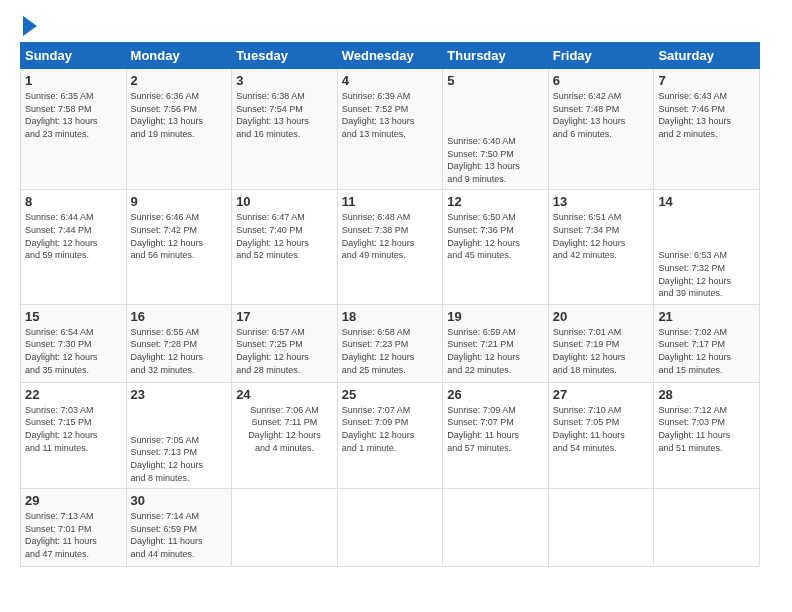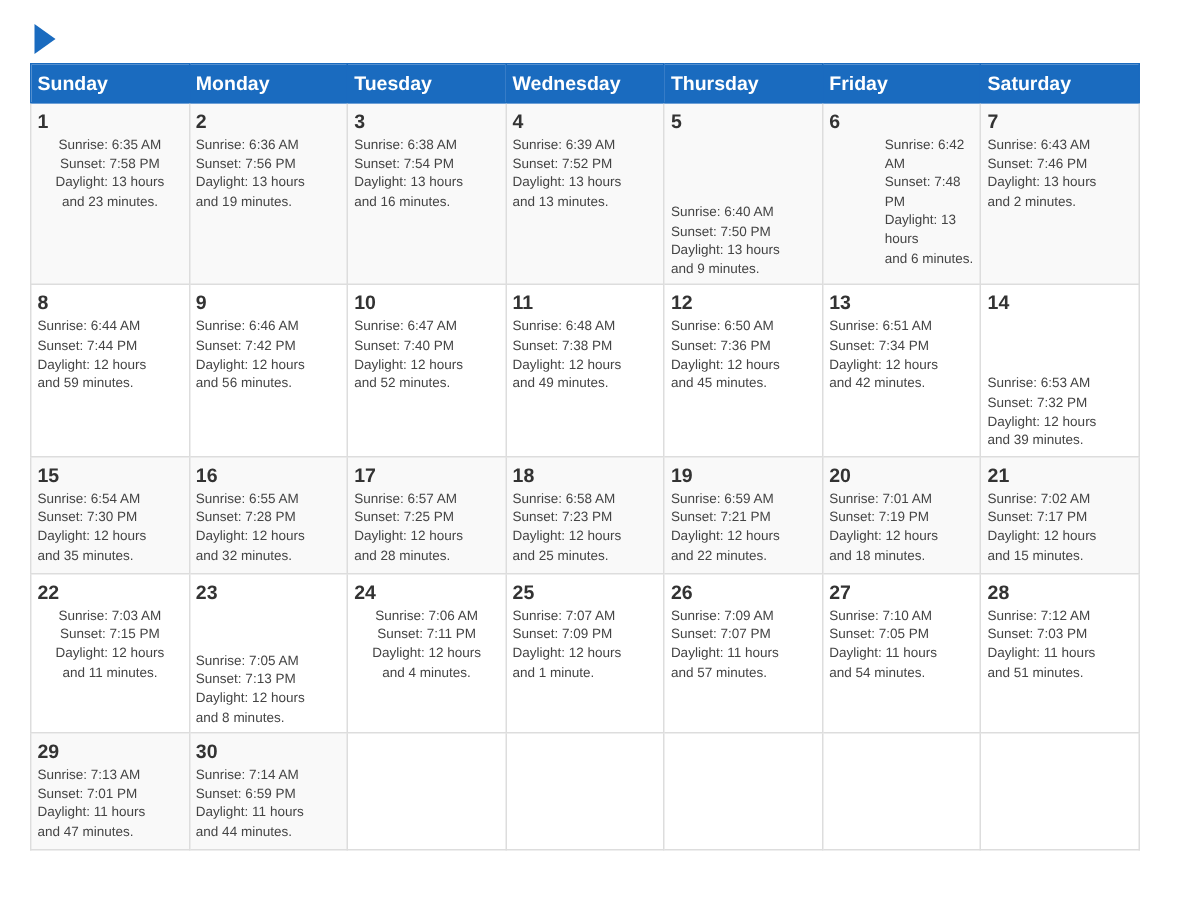--- a/index.html
+++ b/index.html
@@ -110,21 +110,21 @@
           <th>Wednesday</th>
           <th>Thursday</th>
           <th>Friday</th>
           <th>Saturday</th>
         </tr>
     </thead>
     <tbody id="calendar-body">
     <tr>
           <td>
             <span class="day-number">1</span>
-            <div class="day-content" style="white-space: pre-line; text-align: center;">Sunrise: 6:35 AM
+            <div class="day-content" style="white-space: pre-line;">Sunrise: 6:35 AM
 Sunset: 7:58 PM
 Daylight: 13 hours
 and 23 minutes.</div>
           </td>
           <td>
             <span class="day-number">2</span>
             <div class="day-content" style="white-space: pre-line;">Sunrise: 6:36 AM
 Sunset: 7:56 PM
 Daylight: 13 hours
 and 19 minutes.</div>
@@ -145,21 +145,21 @@
           </td>
           <td>
             <span class="day-number">5</span>
             <div class="day-content" style="white-space: pre-line; margin-top: 47px;">Sunrise: 6:40 AM
 Sunset: 7:50 PM
 Daylight: 13 hours
 and 9 minutes.</div>
           </td>
           <td>
             <span class="day-number">6</span>
-            <div class="day-content" style="white-space: pre-line; margin-left: 37px;">Sunrise: 6:42 AM
+            <div class="day-content" style="white-space: pre-line;">Sunrise: 6:42 AM
 Sunset: 7:48 PM
 Daylight: 13 hours
 and 6 minutes.</div>
           </td>
           <td>
             <span class="day-number">7</span>
             <div class="day-content" style="white-space: pre-line;">Sunrise: 6:43 AM
 Sunset: 7:46 PM
 Daylight: 13 hours
 and 2 minutes.</div>
@@ -263,21 +263,21 @@
             <span class="day-number">21</span>
             <div class="day-content" style="white-space: pre-line;">Sunrise: 7:02 AM
 Sunset: 7:17 PM
 Daylight: 12 hours
 and 15 minutes.</div>
           </td>
         </tr>
         <tr>
           <td>
             <span class="day-number">22</span>
-            <div class="day-content" style="white-space: pre-line; text-align: center;">Sunrise: 7:03 AM
+            <div class="day-content" style="white-space: pre-line;">Sunrise: 7:03 AM
 Sunset: 7:15 PM
 Daylight: 12 hours
 and 11 minutes.</div>
           </td>
           <td>
             <span class="day-number">23</span>
             <div class="day-content" style="white-space: pre-line; margin-top: 32px;">Sunrise: 7:05 AM
 Sunset: 7:13 PM
 Daylight: 12 hours
 and 8 minutes.</div>

